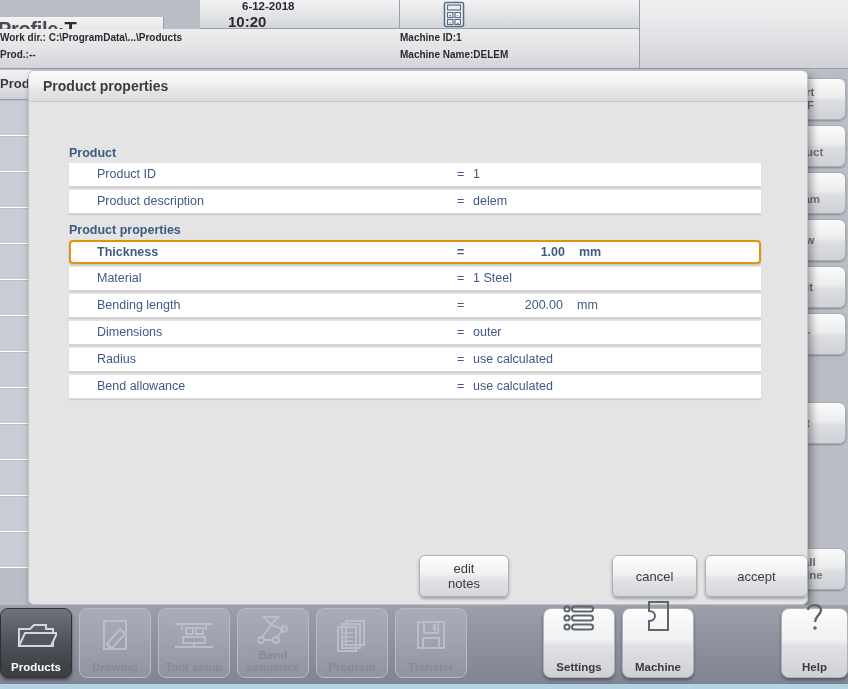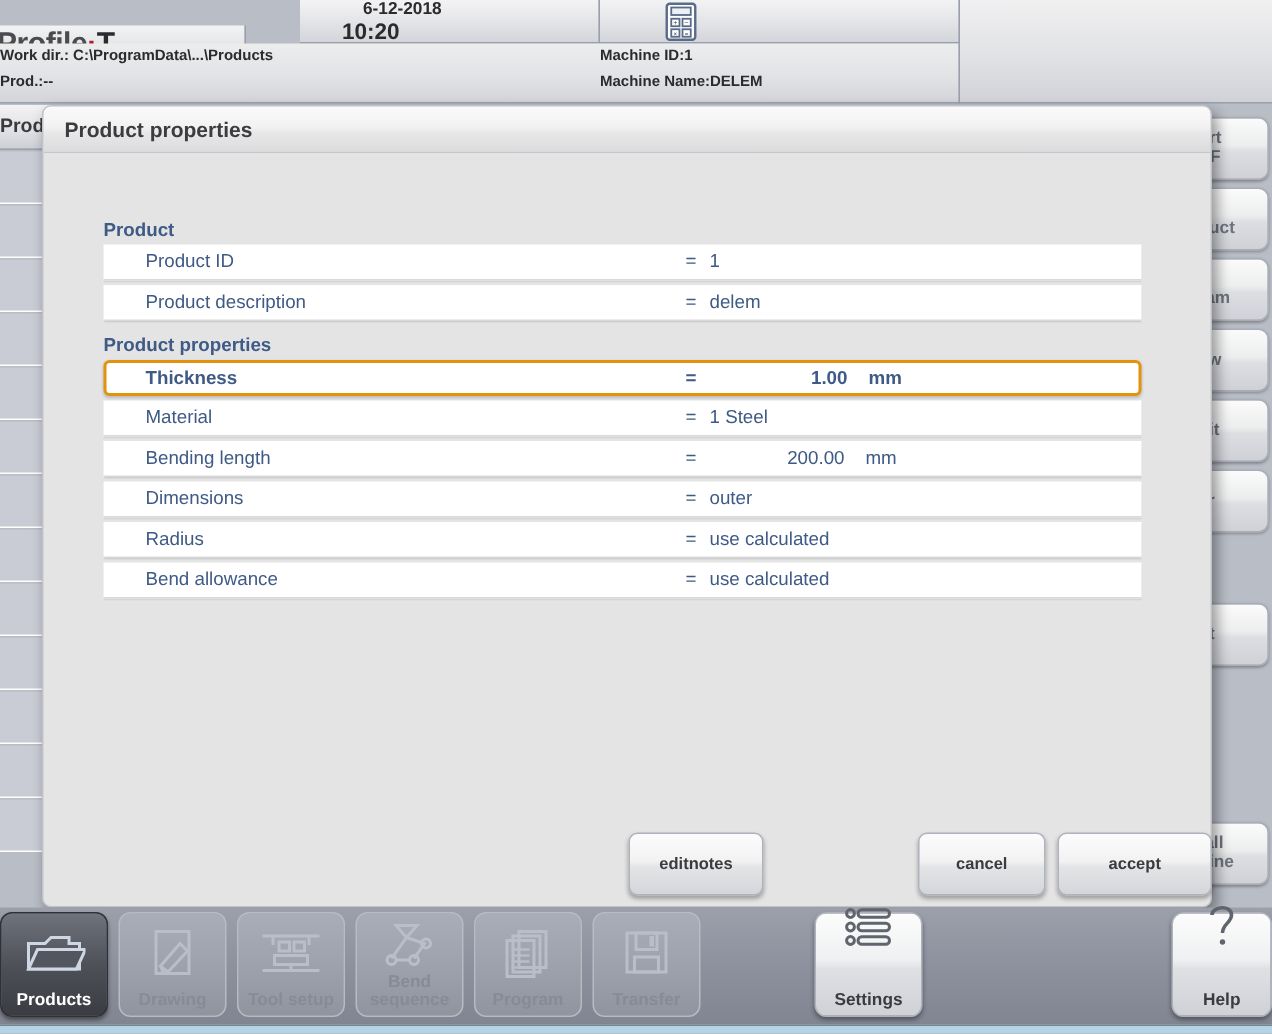--- a/index.html
+++ b/index.html
@@ -141,23 +141,23 @@
     font-size:12.5px; color:#3e5a85;
   }
   .frow.sel .unit { top:3px; font-weight:bold; }
 
   
   .dbtn {
     position:absolute;
     background: linear-gradient(to bottom,#fcfcfc 0%,#f2f2f3 45%,#e3e4e6 55%,#d4d6da 100%);
     border:1px solid #aeb2ba; border-radius:6px;
     box-shadow:0 2px 3px rgba(0,0,0,0.30);
-    font-size:11px; font-weight:bold; color:#3b3b3f;
+    font-size:13px; font-weight:normal; color:#3b3b3f;
     display:flex; align-items:center; justify-content:center;
-    line-height:15px;
+    flex-direction:column; line-height:15px;
     cursor:pointer;
   }
 
   
   .taskbar {
     position:absolute; left:0; top:605px; width:848px; height:84px;
     background: linear-gradient(to bottom,#9ba0ab 0%,#8e939f 40%,#7e838f 100%);
   }
   .tb-strip {
     position:absolute; left:0; bottom:0; width:848px; height:6px;
@@ -452,20 +452,28 @@
           <rect x="12" y="3.5" width="21" height="5" rx="2.5" fill="none" stroke="#5f646d" stroke-width="2"></rect>
           <circle cx="7" cy="15" r="2.6" fill="none" stroke="#5f646d" stroke-width="2"></circle>
           <rect x="12" y="12.5" width="21" height="5" rx="2.5" fill="none" stroke="#5f646d" stroke-width="2"></rect>
           <circle cx="7" cy="24" r="2.6" fill="none" stroke="#5f646d" stroke-width="2"></circle>
           <rect x="12" y="21.5" width="21" height="5" rx="2.5" fill="none" stroke="#5f646d" stroke-width="2"></rect>
         </svg>
       </div>
       <div class="tb-label">Settings</div>
     </div>
 
+    <div class="tb-btn on" style="left:622px">
+      <div class="tb-ico">
+        <svg width="34" height="34" viewBox="0 0 34 34">
+          <path d="M8 3 L27 3 L27 31 L8 31 L8 22 C16 22 16 12 8 12 Z" fill="none" stroke="#5f646d" stroke-width="2"></path>
+        </svg>
+      </div>
+      <div class="tb-label">Machine</div>
+    </div>
 
     <div class="tb-btn on" style="left:781px; width:67px;">
       <div class="tb-ico">
         <svg width="30" height="34" viewBox="0 0 30 34">
           <path d="M8 11 C8 5 21 4 21 11 C21 16 15 17 15 23" fill="none" stroke="#5f646d" stroke-width="2.4"></path>
           <circle cx="15" cy="29" r="1.8" fill="#5f646d"></circle>
         </svg>
       </div>
       <div class="tb-label">Help</div>
     </div>

